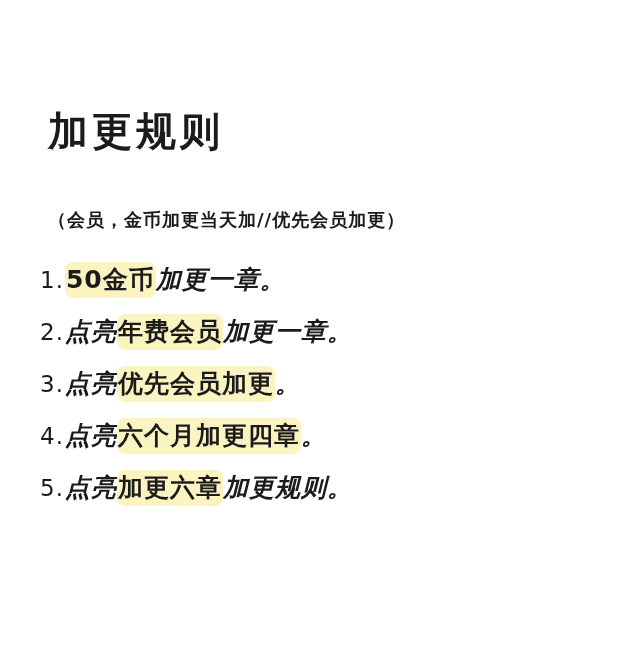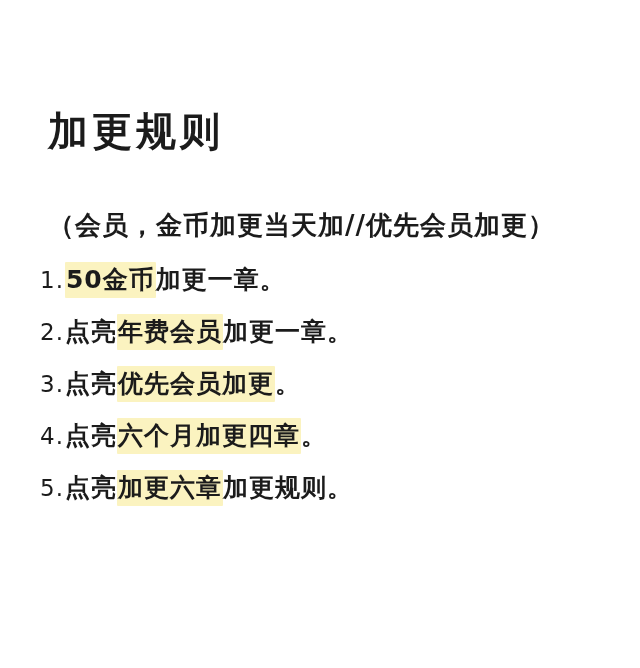--- a/index.html
+++ b/index.html
@@ -28,21 +28,21 @@
     font-size: 40px;
     font-weight: 700;
     letter-spacing: 4px;
     color: #1b1b1b;
     white-space: nowrap;
   }
   .subtitle {
     position: absolute;
     left: 48px;
     top: 208px;
-    font-size: 26px;
+    font-size: 18px;
     font-weight: 600;
     letter-spacing: 1px;
     color: #1b1b1b;
     white-space: nowrap;
   }
   .rules {
     position: absolute;
     left: 40px;
     top: 262px;
     width: 560px;
@@ -58,24 +58,25 @@
     white-space: nowrap;
   }
   .rule-num {
     font-size: 23px;
     font-weight: 500;
     margin-right: 1px;
   }
   .hl {
     background: #fbf3c0;
     padding: 1px 1px 2px 1px;
-    border-radius: 1px;
+    border-radius: 8px;
   }
   .plain {
     padding: 1px 0 2px 0;
+    font-style: italic;
   }
 </style>
 </head>
 <body>
 
 <div class="page">
 
   <div class="title">加更规则</div>
 
   <div class="subtitle">（会员，金币加更当天加//优先会员加更）</div>

